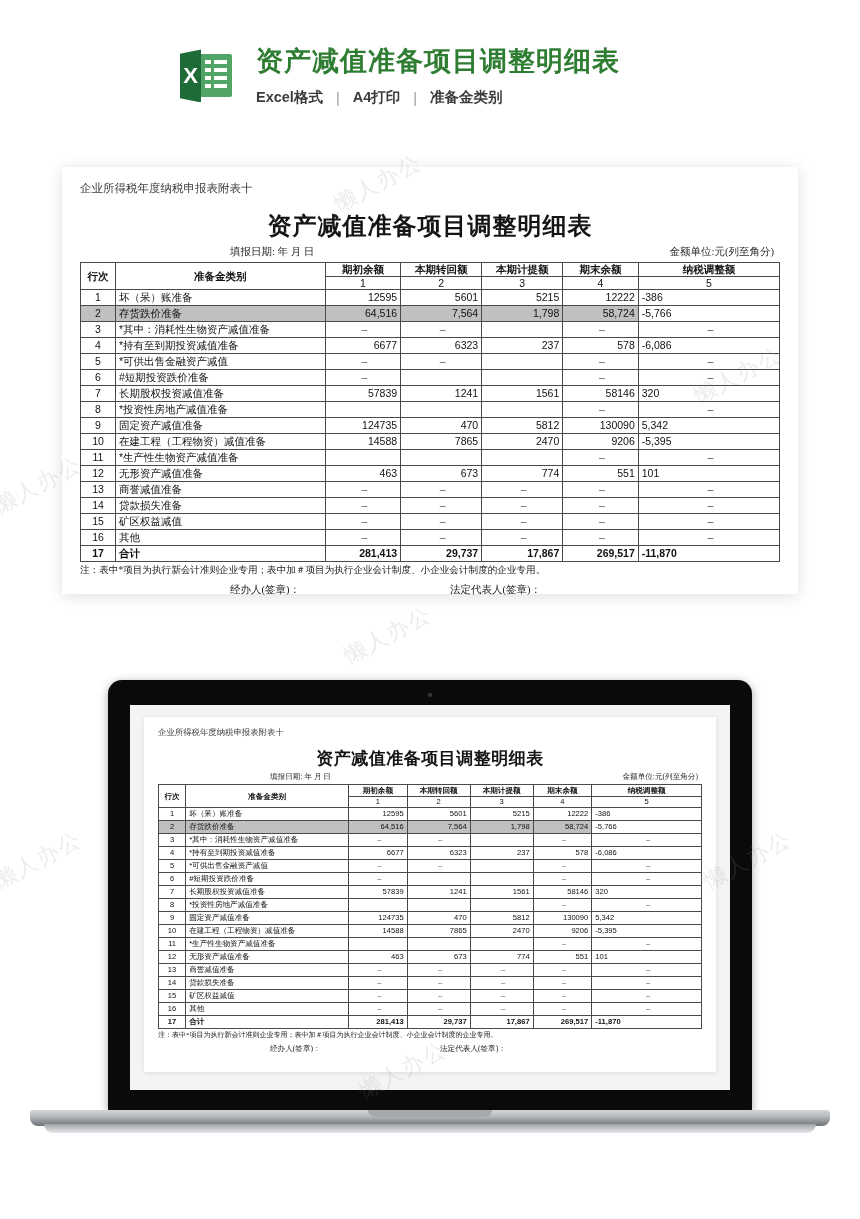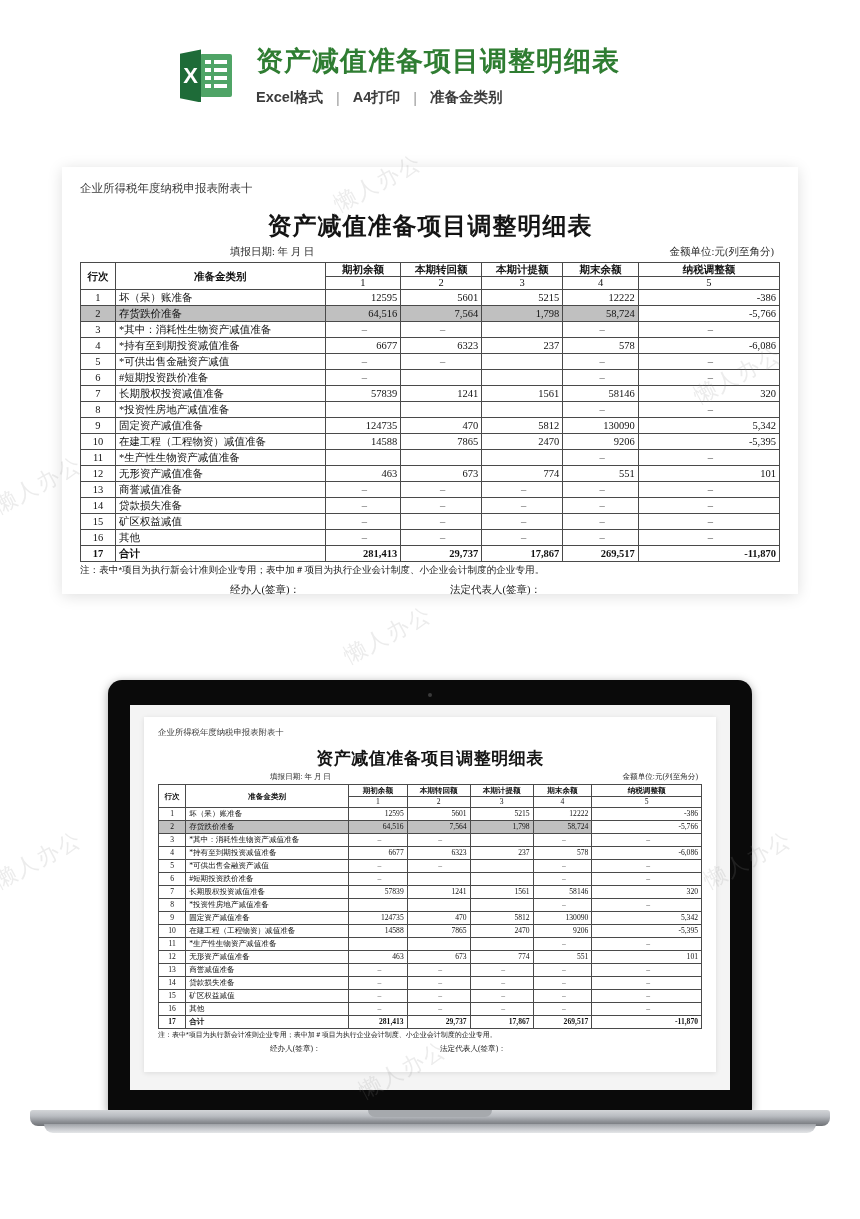--- a/index.html
+++ b/index.html
@@ -64,41 +64,41 @@
     font-family:"Liberation Serif","DejaVu Serif",serif;
     color:#141414;
   }
   .doc-meta{
     display:flex;justify-content:space-between;
     font-family:"Liberation Serif","DejaVu Serif",serif;
     color:#2b2b2b;
   }
   table.fin{
     border-collapse:collapse;width:100%;
-    font-family:Liberation Serif, serif;
+    font-family:Liberation Sans, sans-serif;
     color:#111111;
   }
   table.fin td,table.fin th{
     border:1px solid #4a4a4a;
     padding:0 3px;
     font-weight:normal;
     background:#ffffff;
   }
   table.fin th{font-weight:bold;text-align:center;}
   td.c-idx{text-align:center;}
   td.c-name{text-align:left;padding-left:5px;}
   td.c-num{text-align:right;padding-right:5px;}
   td.c-num.dash{text-align:center;padding-right:0;color:#555;}
-  td.adj{background:#c0c0c0;text-align:right;padding-right:6px;}
+  td.adj{background:#c0c0c0;padding-right:6px;}
   td.adj.dash{text-align:center;padding-right:0;color:#444;}
   tr.hl td.c-num,tr.hl td.c-name,tr.hl td.c-idx{background:#c0c0c0;}
   tr.total td{font-weight:bold;}
   tr.total td.adj{background:#ffffff;}
   .doc-note{
-    font-family:Liberation Sans, sans-serif;color:#1a1a1a;
+    font-family:Liberation Serif, serif;color:#1a1a1a;
   }
   .doc-sign{
     font-family:Liberation Serif, serif;color:#1a1a1a;
     display:flex;
   }
 
   
   .card1{
     position:absolute;left:62px;top:167px;width:736px;height:427px;
     background:#ffffff;

